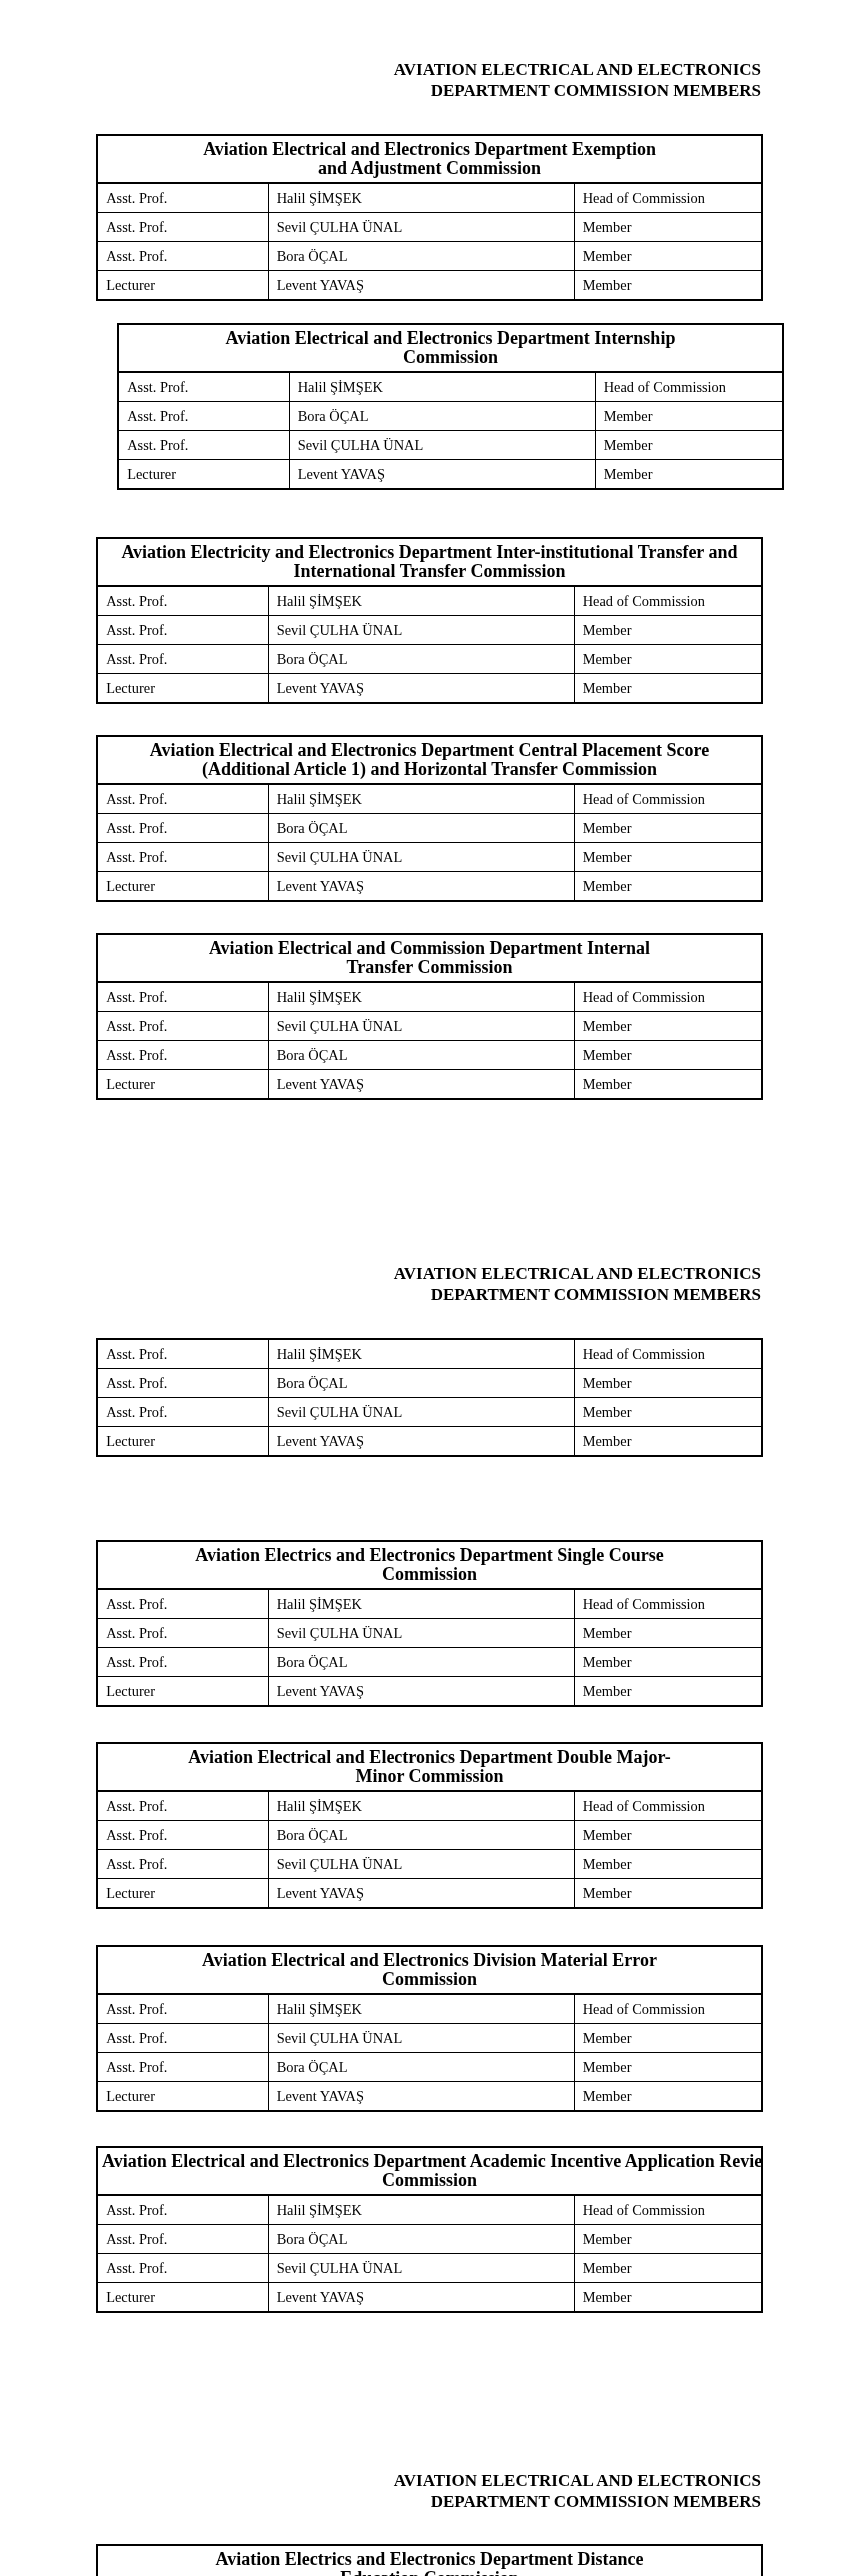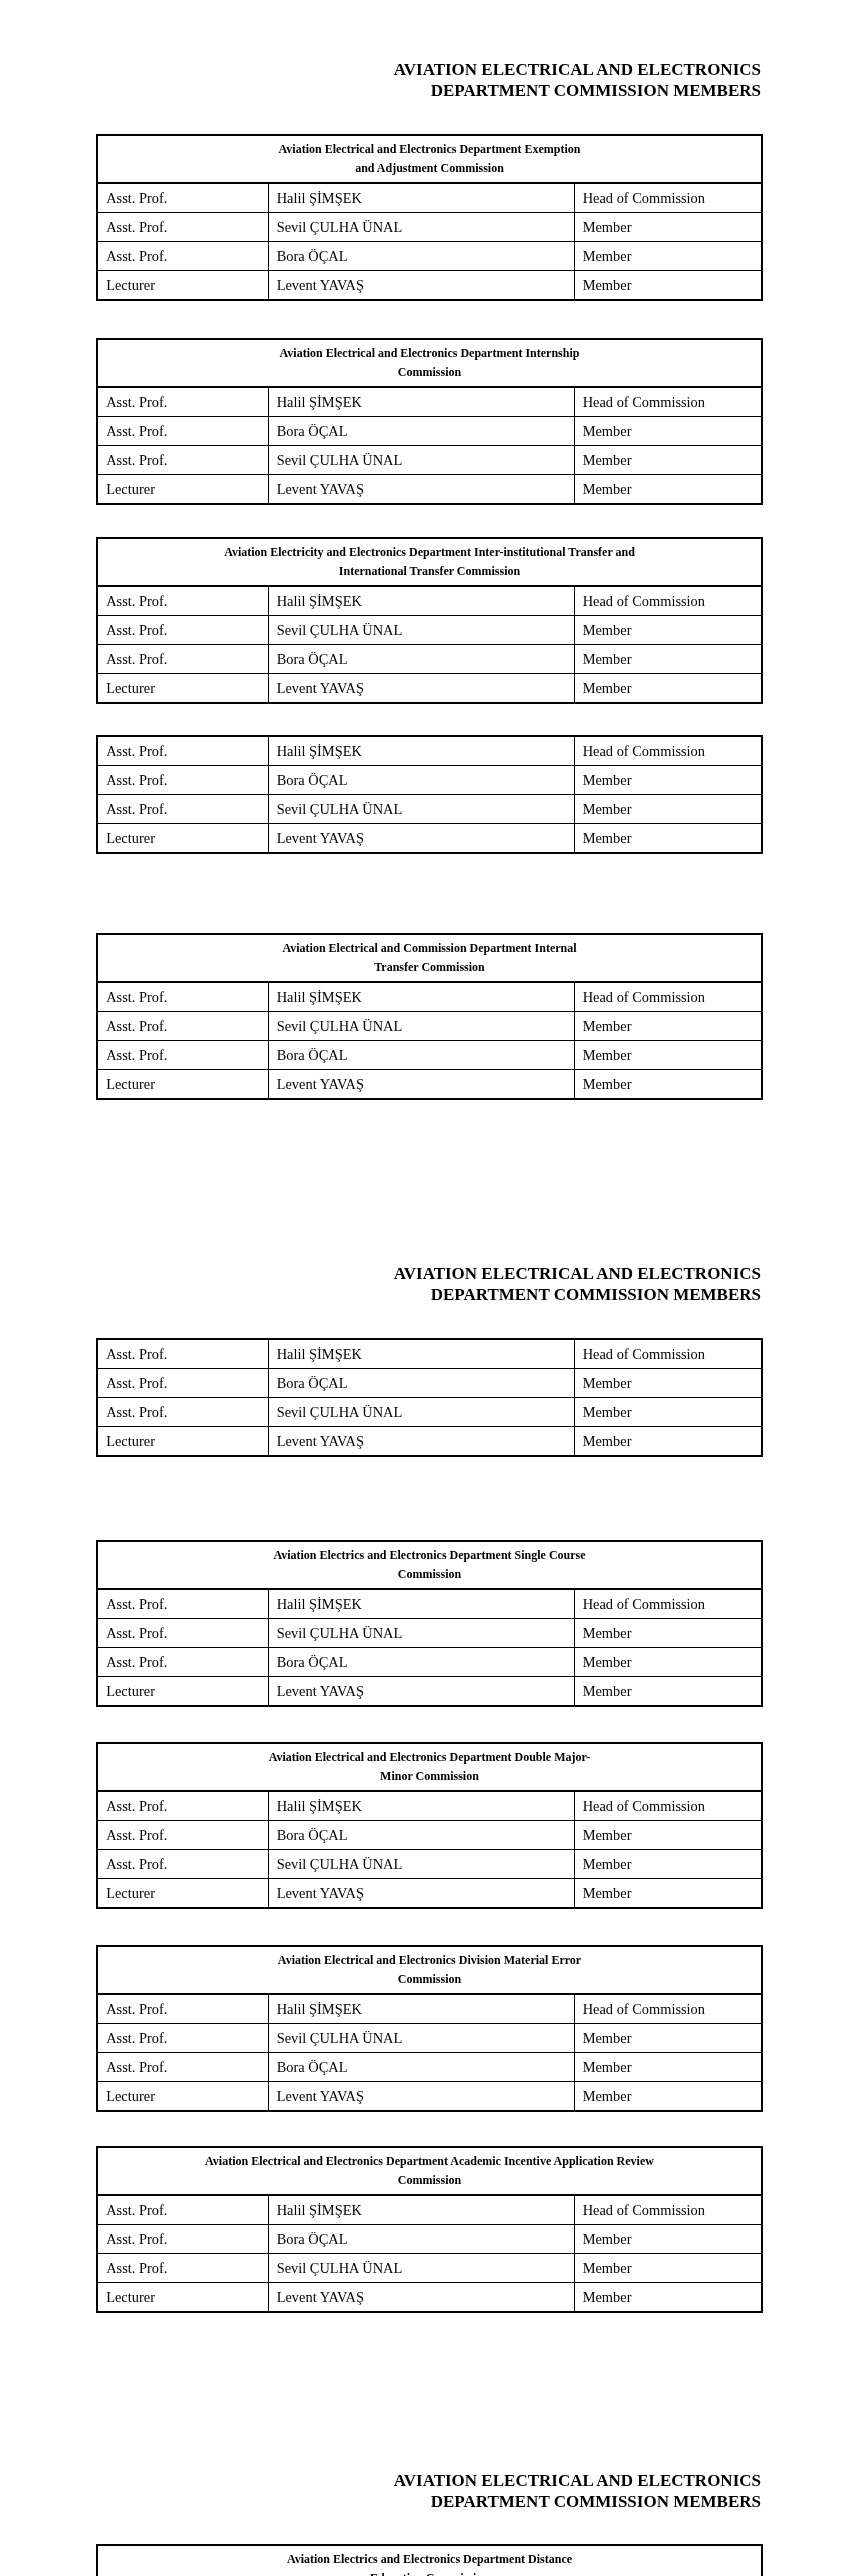--- a/index.html
+++ b/index.html
@@ -38,21 +38,21 @@
   table.commission td {
     border: 1.5px solid #000000;
     overflow: hidden;
   }
   td.title-cell {
     border-bottom: 2.6px solid #000000 !important;
     height: 42px;
     text-align: center;
     vertical-align: middle;
     font-weight: bold;
-    font-size: 12px;
+    font-size: 18px;
     padding: 2.1px 4.1px;
   }
   .title-line {
     line-height: 19.6px;
     white-space: nowrap;
   }
   td.data-cell {
     height: 28px;
     vertical-align: middle;
     font-size: 14.4px;
@@ -96,21 +96,21 @@
           <td class="data-cell">Bora ÖÇAL</td>
           <td class="data-cell">Member</td>
         </tr>
         <tr>
           <td class="data-cell">Lecturer</td>
           <td class="data-cell">Levent YAVAŞ</td>
           <td class="data-cell">Member</td>
         </tr>
       </tbody>
     </table>
-    <table class="commission" style="top: 338px;">
+    <table class="commission" style="top: 323px; margin-left: 21px;">
       <colgroup>
         <col style="width: 171px;">
         <col style="width: 306px;">
         <col style="width: 188px;">
       </colgroup>
       <tbody>
         <tr>
           <td class="title-cell" colspan="3">
             <div class="title-line">Aviation Electrical and Electronics Department Internship</div>
             <div class="title-line">Commission</div>
@@ -173,20 +173,26 @@
         </tr>
       </tbody>
     </table>
     <table class="commission" style="top: 735px;">
       <colgroup>
         <col style="width: 171px;">
         <col style="width: 306px;">
         <col style="width: 188px;">
       </colgroup>
       <tbody>
+        <tr>
+          <td class="title-cell" colspan="3">
+            <div class="title-line">Aviation Electrical and Electronics Department Central Placement Score</div>
+            <div class="title-line">(Additional Article 1) and Horizontal Transfer Commission</div>
+          </td>
+        </tr>
         <tr>
           <td class="data-cell">Asst. Prof.</td>
           <td class="data-cell">Halil ŞİMŞEK</td>
           <td class="data-cell">Head of Commission</td>
         </tr>
         <tr>
           <td class="data-cell">Asst. Prof.</td>
           <td class="data-cell">Bora ÖÇAL</td>
           <td class="data-cell">Member</td>
         </tr>

